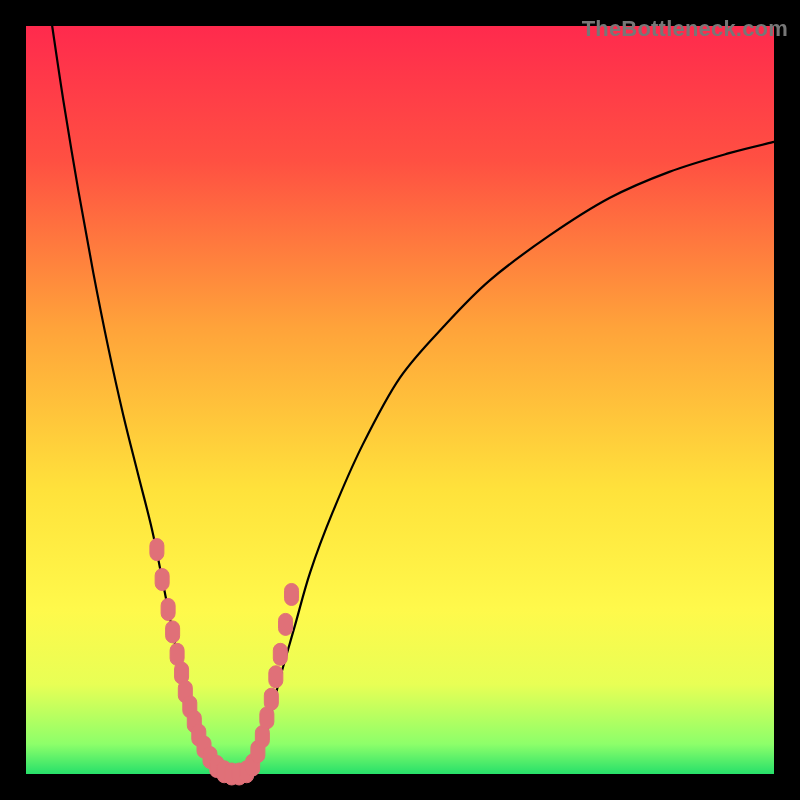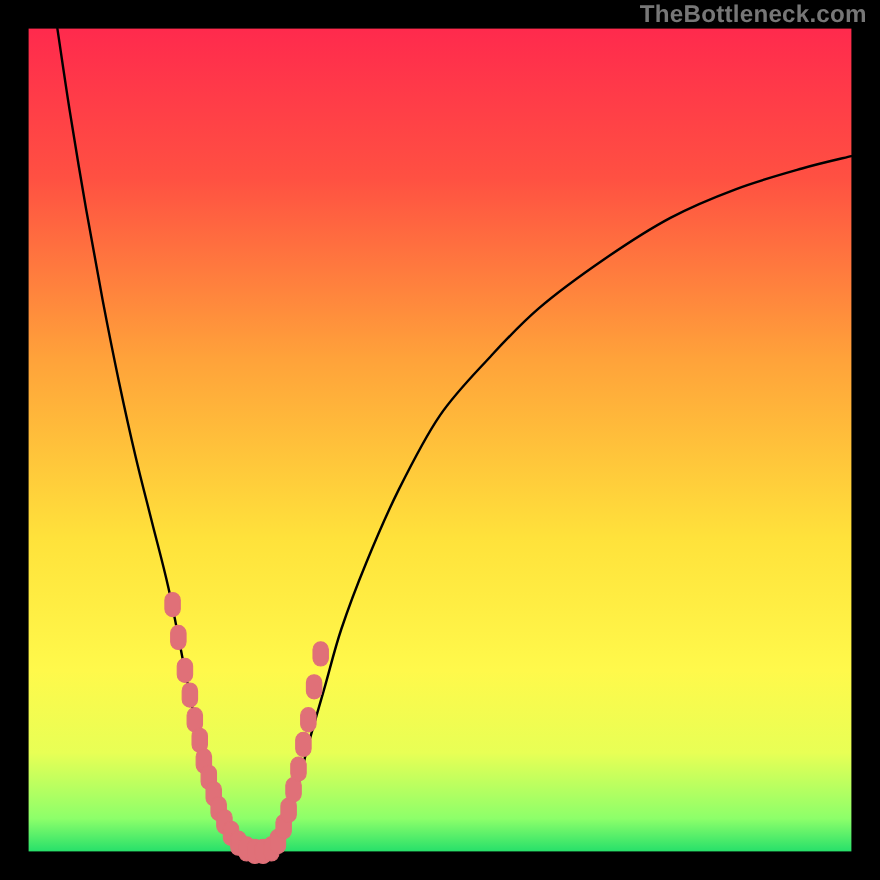--- a/index.html
+++ b/index.html
@@ -24,21 +24,21 @@
     position: absolute;
     left: 26px;
     top: 26px;
     width: 748px;
     height: 748px;
     
   }
 
   .watermark {
     position: absolute;
-    top: 0;
+    top: 16px;
     right: 12px;
     color: #777;
     font-size: 22px;
     font-weight: 600;
     letter-spacing: 0.2px;
     pointer-events: none;
   }
 
   svg.overlay {
     position: absolute;

